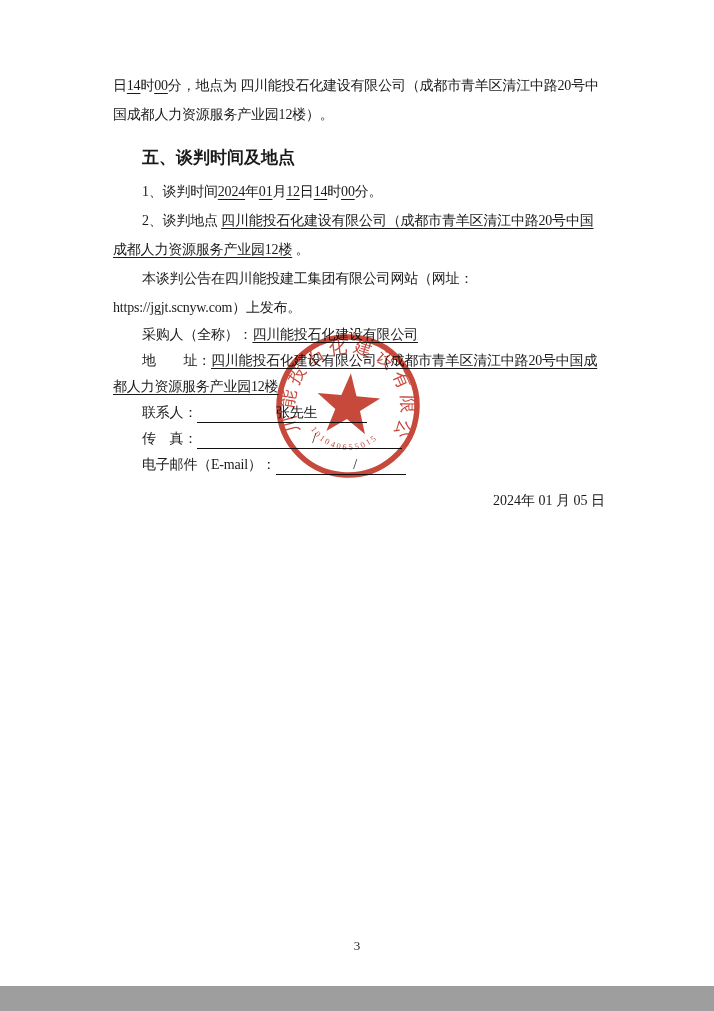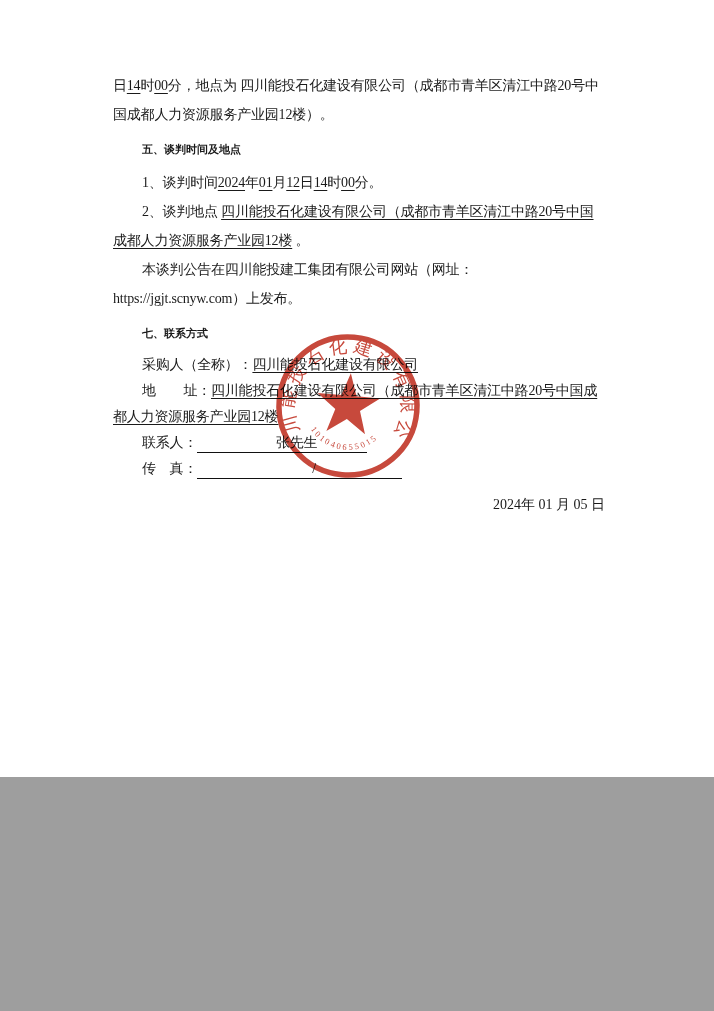--- a/index.html
+++ b/index.html
@@ -1,35 +1,35 @@
 <!DOCTYPE html>
 <html><head>
 <meta charset="utf-8">
 <style>
   html,body { margin:0; padding:0; background:#9e9e9e; }
   .page {
     position:relative;
-    width:714px; height:777px;
+    width:714px; height:986px;
     margin:0 auto;
     background:#ffffff;
     box-shadow:0 0 4px rgba(0,0,0,.25);
     font-family:"Liberation Serif","DejaVu Serif",serif;
     color:#1a1a1a;
     overflow:hidden;
   }
   .content {
     position:absolute; left:113px; top:71px; width:492px;
     font-size:14px; line-height:29px; letter-spacing:-0.2px;
   }
   p { margin:0; }
   .ind { text-indent:29px; }
   .u  { text-decoration:underline; text-underline-offset:3px; }
   h3.sec {
-    font-size:11px; font-weight:bold; letter-spacing:0;
-    margin:5px 0 4px; padding-left:29px; line-height:30px;
+    font-size:17px; font-weight:bold; letter-spacing:0;
+    margin:14px 0 4px; padding-left:29px; line-height:30px;
   }
   .contact { line-height:26px; }
   .blank {
     display:inline-block; text-align:center;
     border-bottom:1px solid #111; line-height:18px;
     vertical-align:bottom; margin-bottom:3px;
   }
   .w170 { width:170px; }
   .w160 { width:160px; }
   .w205 { width:205px; }
@@ -58,32 +58,32 @@
 
     <h3 class="sec">五、谈判时间及地点</h3>
 
     <p class="ind"><span>1、谈判时间</span><span class="u">2024</span><span>年</span><span class="u">01</span><span>月</span><span class="u">12</span><span>日</span><span class="u">14</span><span>时</span><span class="u">00</span><span>分。</span></p>
 
     <p class="ind"><span>2、谈判地点 </span><span class="u">四川能投石化建设有限公司（成都市青羊区清江中路20号中国成都人力资源服务产业园12楼</span><span> 。</span></p>
 
 
     <p class="ind">本谈判公告在四川能投建工集团有限公司网站（网址：https://jgjt.scnyw.com）上发布。</p>
 
-    <h3 class="sec">七、联系方式</h3>
 
     <p class="ind contact"><span>采购人（全称）：</span><span class="u">四川能投石化建设有限公司</span></p>
 
     <p class="ind contact"><span>地　　址：</span><span class="u">四川能投石化建设有限公司（成都市青羊区清江中路20号中国成都人力资源服务产业园12楼</span></p>
 
 
     <p class="ind contact"><span>联系人：</span><span class="blank w170">张先生</span></p>
 
 
     <p class="ind contact"><span>传　真：</span><span class="blank w205">/</span></p>
 
+    <p class="ind contact"><span>电子邮件（E-mail）：</span><span class="blank w130">/</span></p>
 
     <p class="date-line">2024年 01 月 05 日</p>
   </div>
 
   <svg class="stamp" viewBox="0 0 150 150" aria-hidden="true">
     <defs>
       <path id="ringPath" d="M 28.2 102 A 54 54 0 1 1 121.8 102" fill="none"></path>
       <path id="serialPath" d="M 36.9 97 A 44 44 0 0 0 113.1 97" fill="none"></path>
     </defs>
     <circle cx="75" cy="75" r="69" fill="none" stroke="#c2392b" stroke-width="5.5"></circle>

